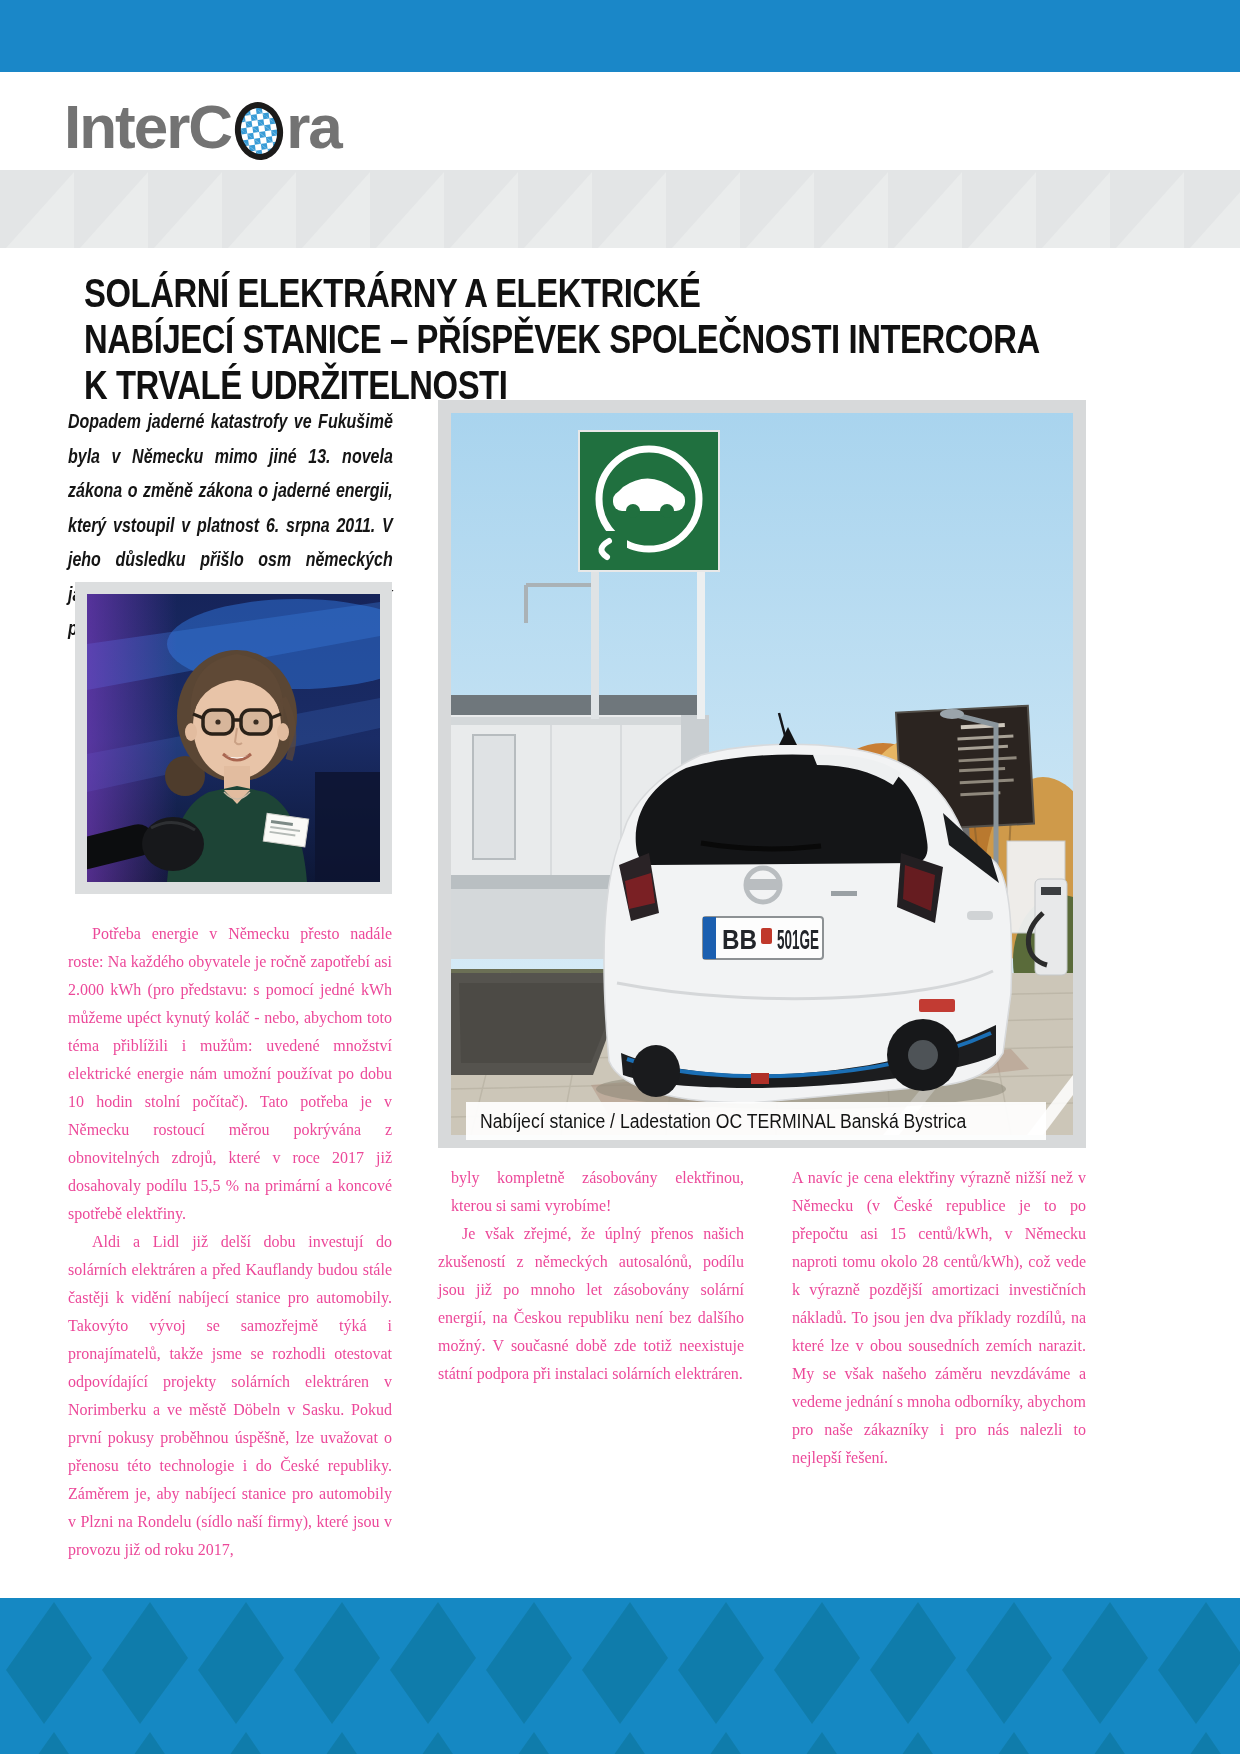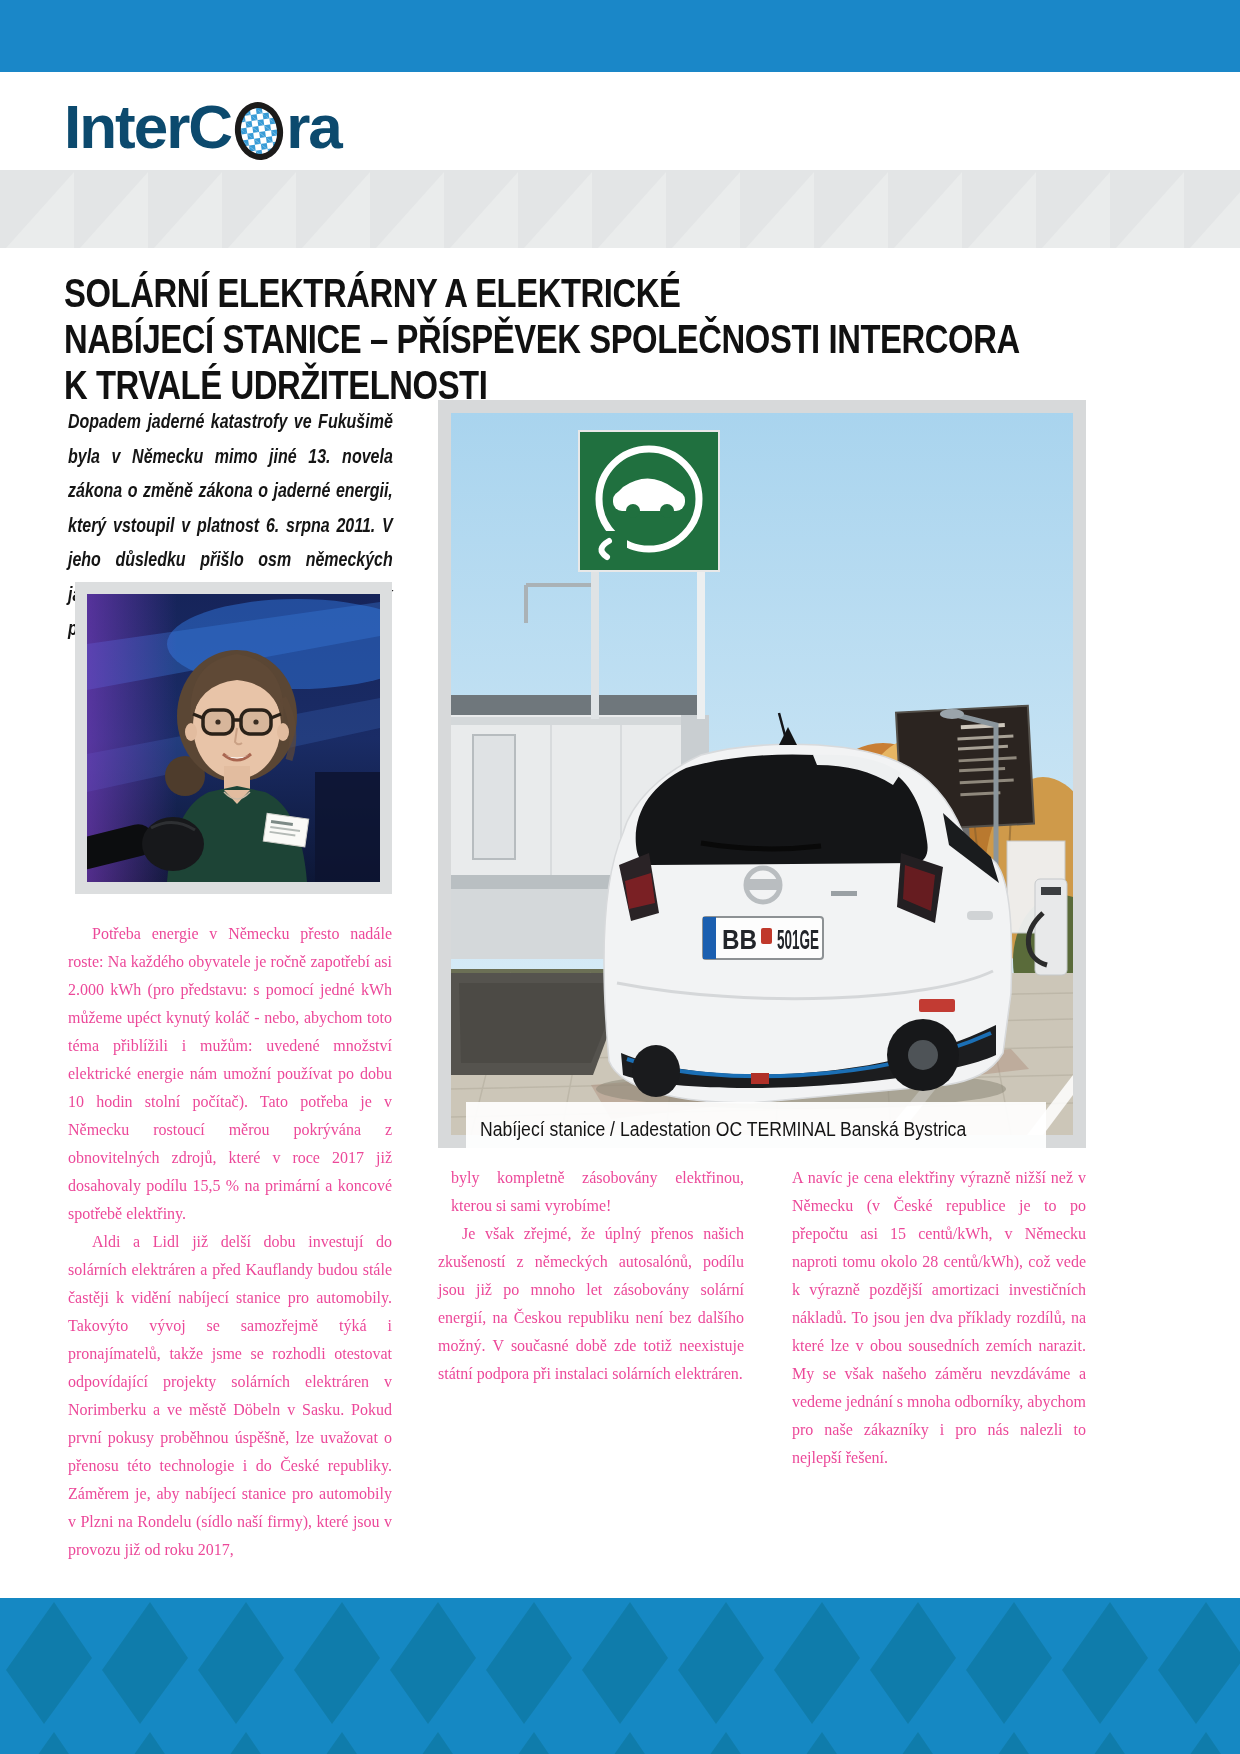--- a/index.html
+++ b/index.html
@@ -3,52 +3,52 @@
 <meta charset="utf-8">
 <style>
   html,body{margin:0;padding:0;background:#fff;}
   #page{position:relative;width:1240px;height:1754px;background:#fff;overflow:hidden;
         font-family:"Liberation Sans",sans-serif;}
 
   
   .topbar{position:absolute;left:0;top:0;width:1240px;height:72px;background:#1a87c8;}
   .logo{position:absolute;left:64px;top:86px;height:80px;display:flex;align-items:center;
         font-family:"Liberation Sans",sans-serif;font-weight:bold;font-size:62px;
-        letter-spacing:-2px;color:#0c4a6e;justify-content:center;}
+        letter-spacing:-2px;color:#737373;justify-content:center;}
   .logo-o{display:inline-block;width:36px;height:46px;margin:10px 3px 0 4px;
         border:6px solid #1c1b1a;border-radius:50%;transform:rotate(-8deg);
         background-color:#fff;
         background-image:
           linear-gradient(45deg,#379bd6 25%,transparent 25%,transparent 75%,#379bd6 75%),
           linear-gradient(45deg,#379bd6 25%,transparent 25%,transparent 75%,#379bd6 75%);
         background-size:12px 12px;background-position:0 0,6px 6px;}
   .band-gray{position:absolute;left:0;top:170px;width:1240px;height:78px;}
   .footer{position:absolute;left:0;top:1598px;width:1240px;height:156px;}
 
   
-  .title{position:absolute;left:64px;top:270px;width:1100px;color:#111;}
+  .title{position:absolute;left:84px;top:270px;width:1100px;color:#111;}
   .title .tline{display:block;white-space:nowrap;transform:scaleX(0.82);transform-origin:left center;
         font-weight:bold;font-size:40px;line-height:46px;letter-spacing:-0.5px;}
 
   
   .intro{position:absolute;left:68px;top:404px;width:406px;transform:scaleX(0.80);
         transform-origin:left top;font-weight:bold;font-style:italic;font-size:20px;
         line-height:34.5px;text-align:justify;color:#151515;}
 
   
   .portrait-card{position:absolute;left:75px;top:582px;width:317px;height:312px;
         background:#dcdedf;box-sizing:border-box;padding:12px;}
   .portrait-card svg{display:block;width:293px;height:288px;}
 
   
   .photo-card{position:absolute;left:438px;top:400px;width:648px;height:748px;
         background:#d7d9da;box-sizing:border-box;padding:13px;}
   .photo-card svg.scene{display:block;width:622px;height:722px;}
   .caption{position:absolute;left:28px;top:702px;height:38px;line-height:38px;
-        background:rgba(255,255,255,0.93);padding:8px 14px;white-space:nowrap;}
+        background:rgba(255,255,255,0.93);padding:0 14px;white-space:nowrap;}
   .caption span{display:inline-block;transform:scaleX(0.88);transform-origin:left center;
         font-size:20px;color:#141414;}
 
   
   .col{position:absolute;font-family:Liberation Serif, serif;font-size:16px;line-height:28px;
         text-align:justify;color:#ec4899;}
   .col p{margin:0;text-indent:24px;}
   .col p.cont{text-indent:0;margin-left:13px;}
   #col1{left:68px;top:920px;width:324px;}
   #col2{left:438px;top:1164px;width:306px;}

